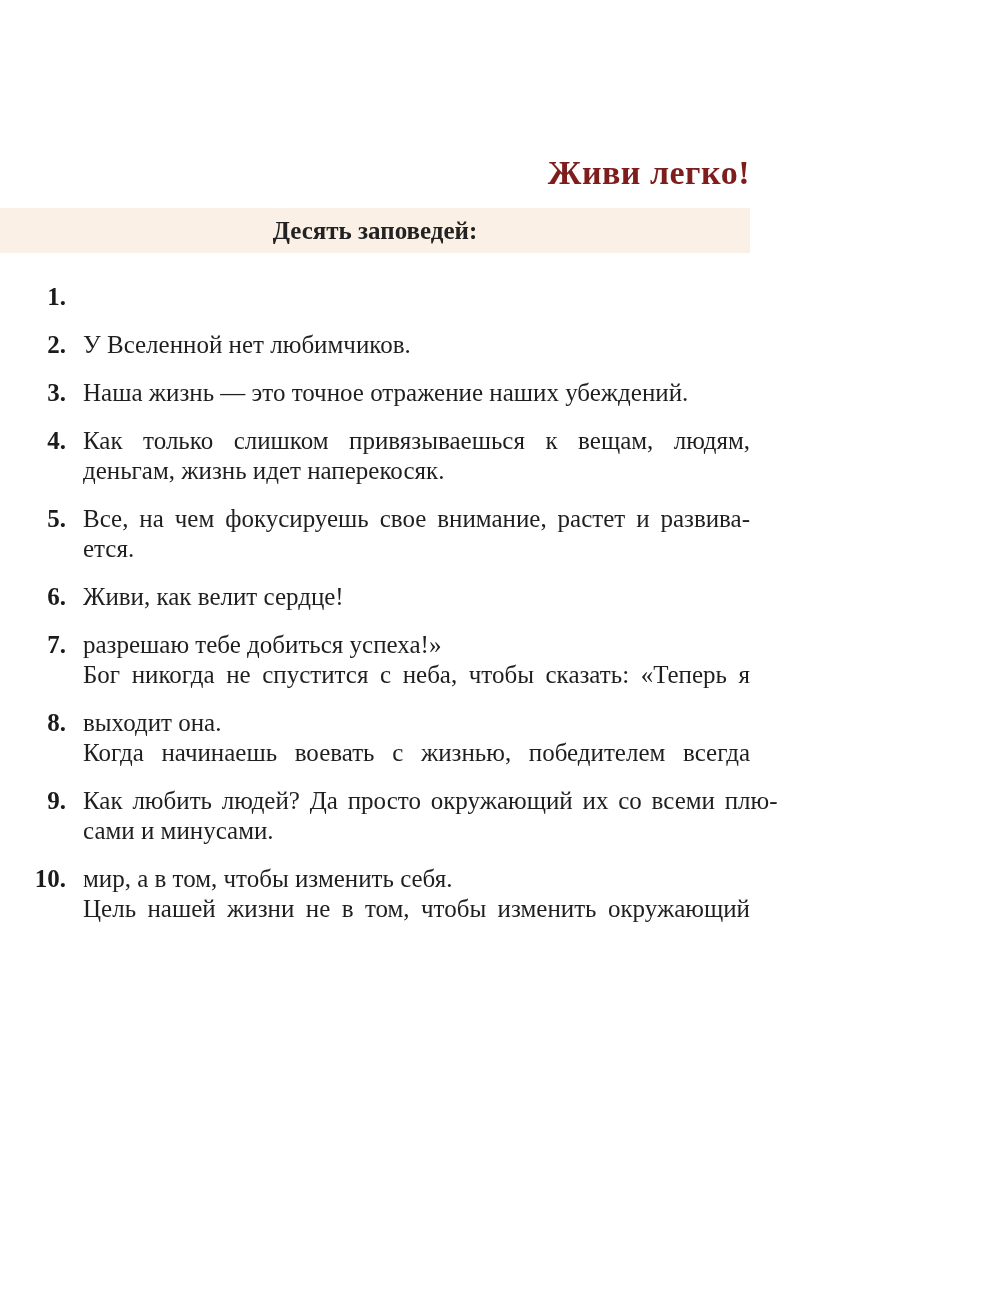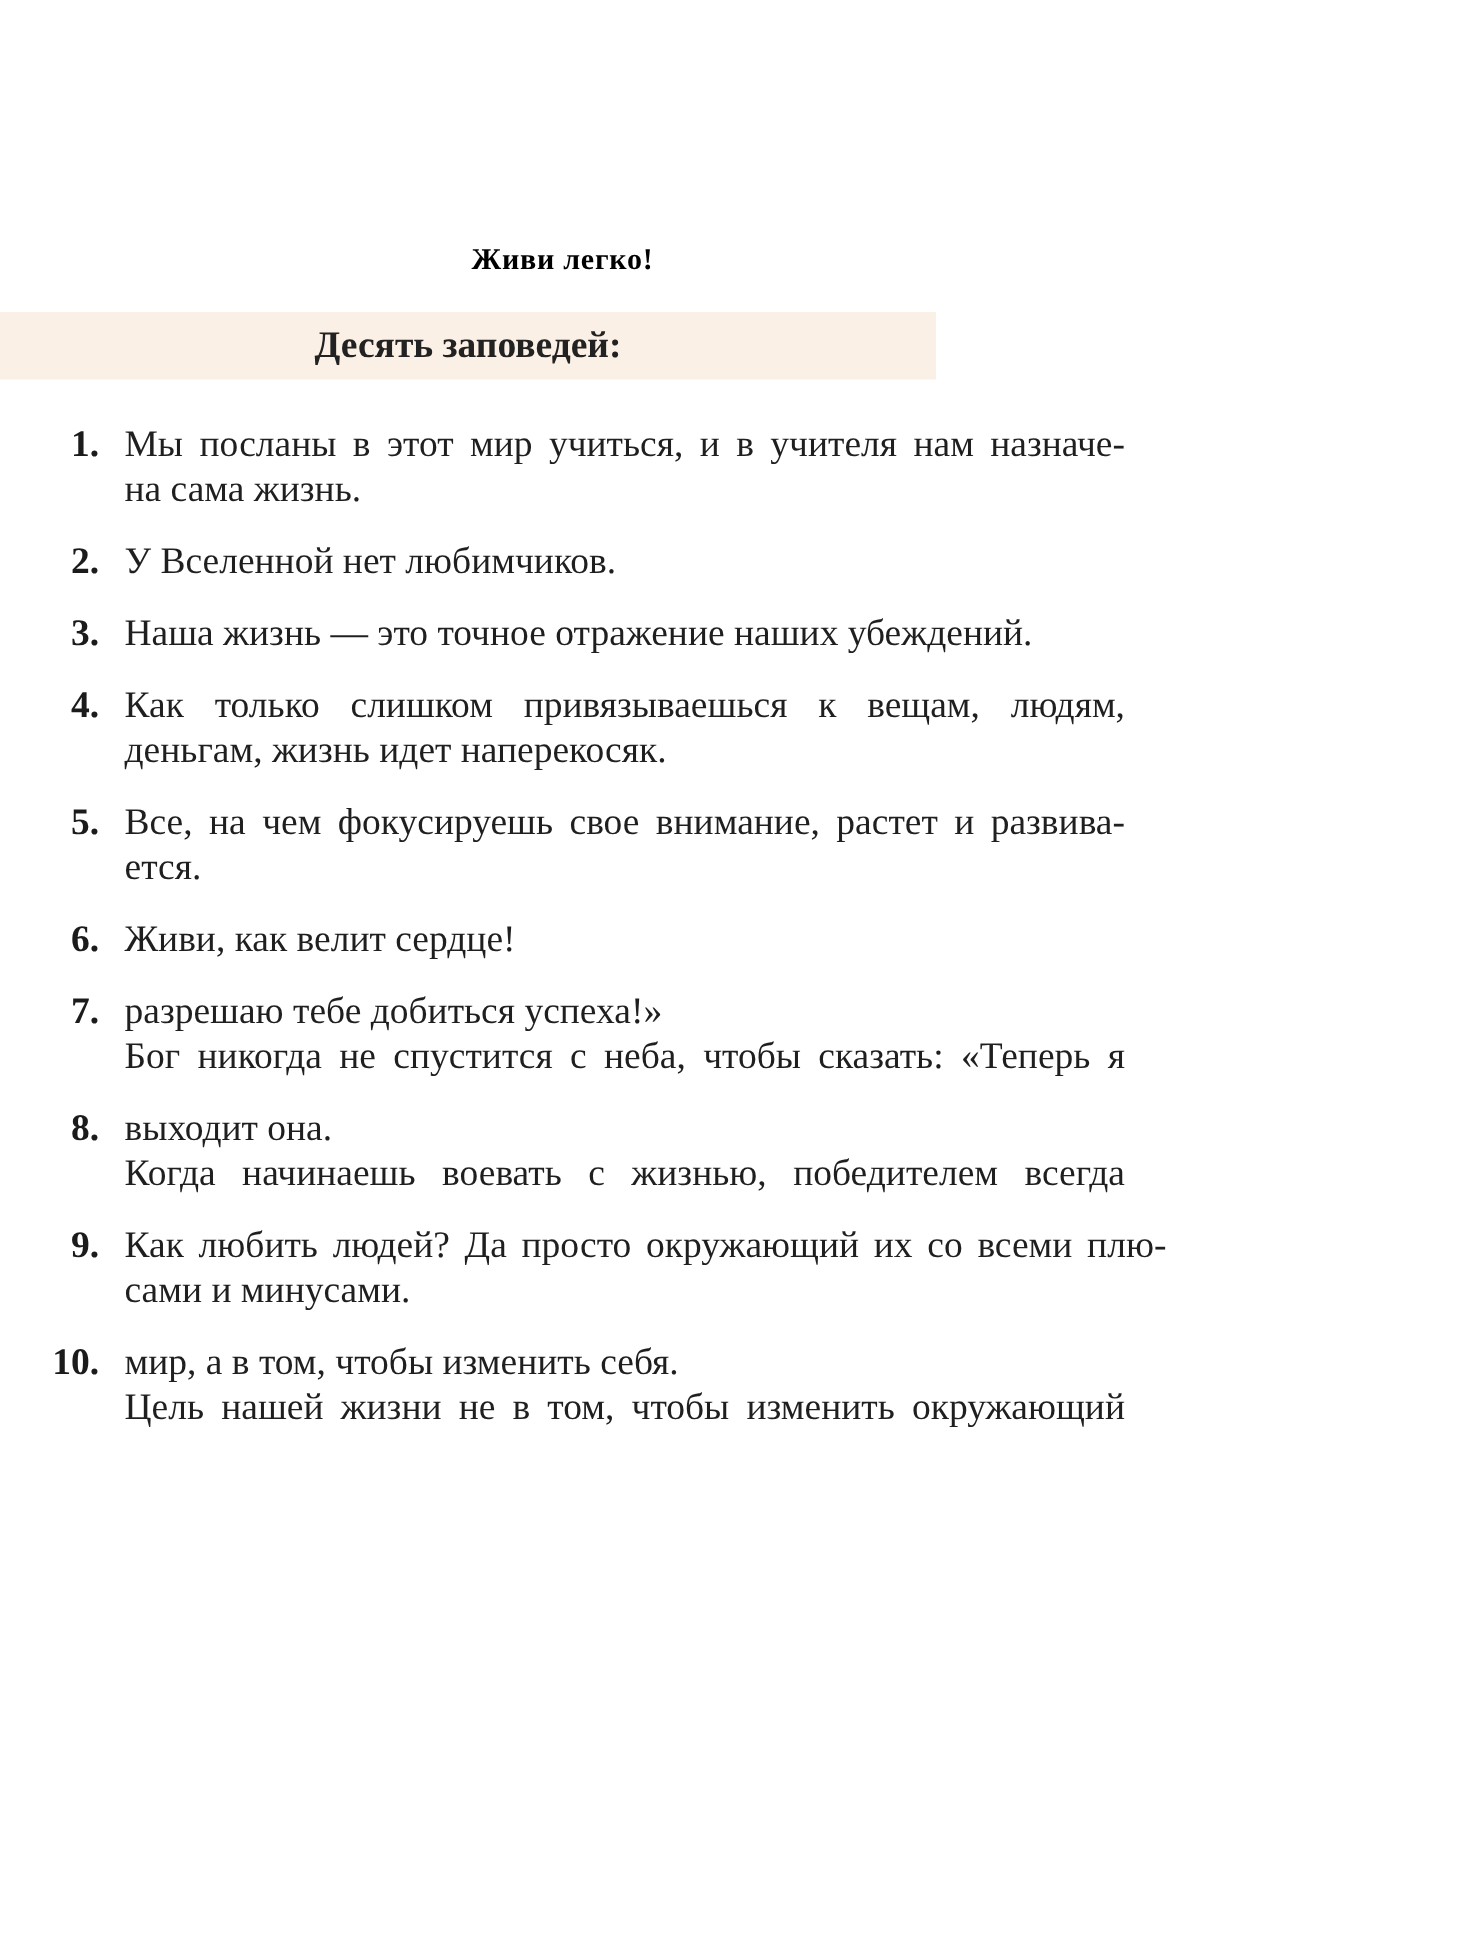--- a/index.html
+++ b/index.html
@@ -15,32 +15,32 @@
     font-family: "Liberation Serif", "DejaVu Serif", serif;
     color: #1f1f1f;
     overflow: hidden;
   }
   .title {
     position: absolute;
     top: 155px;
     left: 0;
     width: 750px;
     margin: 0;
-    text-align: center;
-    font-size: 20px;
+    text-align: right;
+    font-size: 34px;
     line-height: 36px;
     font-weight: bold;
-    color: #000000;
+    color: #7f1d1d;
     letter-spacing: 0.5px;
   }
   .banner {
     position: absolute;
     top: 208px;
     left: 0;
-    width: 624px;
+    width: 750px;
     height: 45px;
     display: flex;
     align-items: center;
     justify-content: center;
   }
   .banner-label {
     font-size: 25px;
     font-weight: bold;
     color: #222222;
   }
@@ -81,24 +81,20 @@
 <body>
 
 <div class="page" style="background: rgb(255, 255, 255); color: rgb(31, 31, 31);">
   <h1 class="title">Живи легко!</h1>
   <div class="banner" style="background: rgb(251, 240, 229);">
     <span class="banner-label">Десять заповедей:</span>
   </div>
   <ol class="list">
       <li class="item">
         <span class="num">1.</span>
-        <div class="text">
-          <span class="line just" style="word-spacing: 4.68281px;"><span class="measure">Мы посланы в этот мир учиться, и в учителя нам назначе-</span></span>
-          <span class="line last"><span class="measure">на сама жизнь.</span></span>
-        </div>
       </li>
       <li class="item">
         <span class="num">2.</span>
         <div class="text">
           <span class="line last"><span class="measure">У Вселенной нет любимчиков.</span></span>
         </div>
       </li>
       <li class="item">
         <span class="num">3.</span>
         <div class="text">

